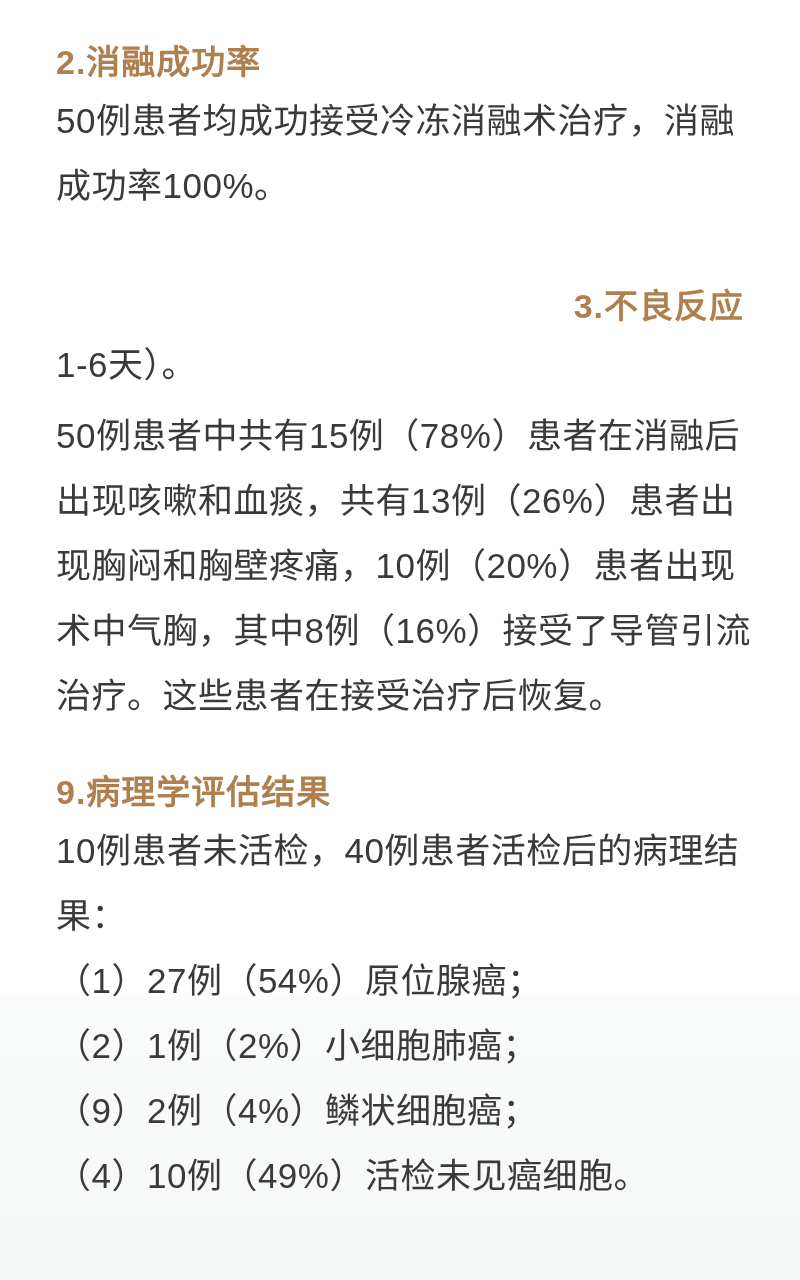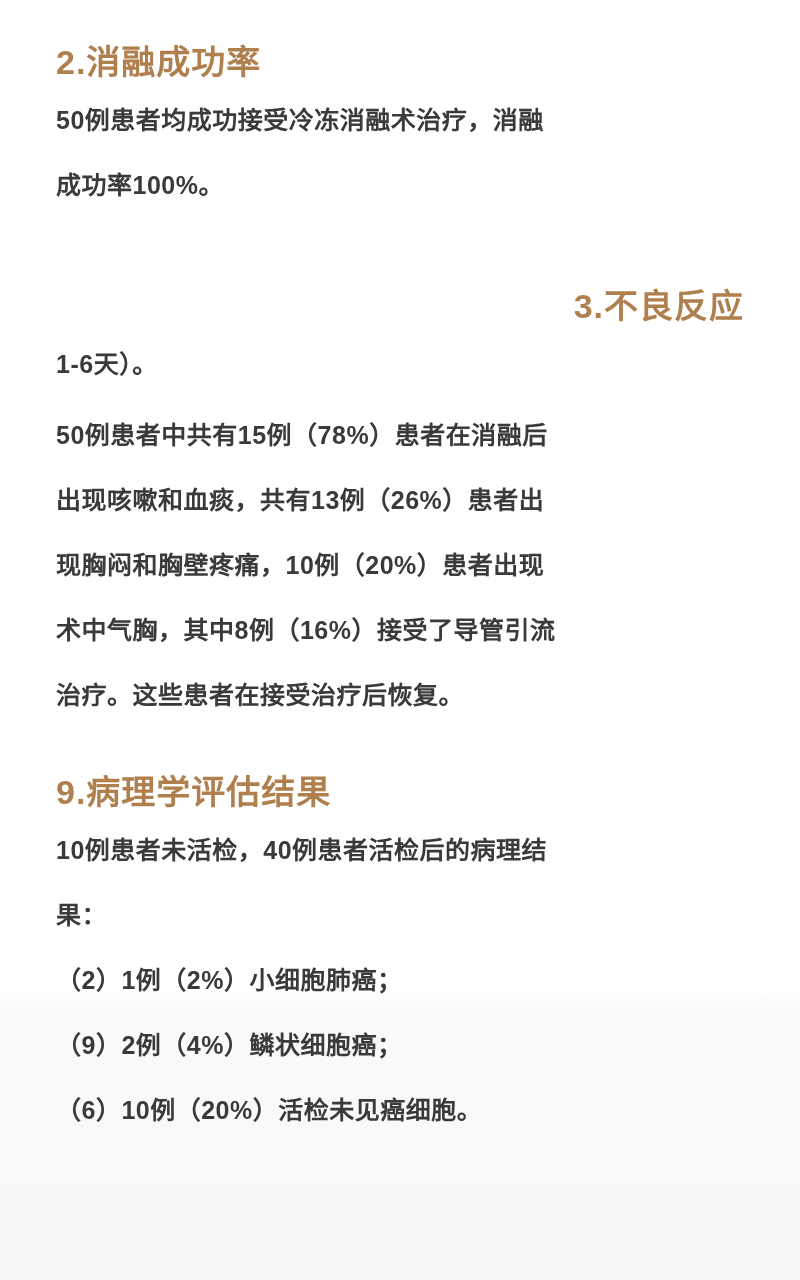--- a/index.html
+++ b/index.html
@@ -31,23 +31,23 @@
     white-space: nowrap;
   }
   .section-heading.mt-h3 { margin-top: 66px; text-align: right; }
   .section-heading.mt-h4 { margin-top: 42px; }
   .para {
     margin: 4px 0 0 0;
   }
   .para.mt-6 { margin-top: 6px; }
   .body-line {
     display: block;
-    font-size: 25px;
+    font-size: 35px;
     line-height: 65px;
-    font-weight: 700;
+    font-weight: 400;
     color: #3a3a3a;
     white-space: nowrap;
     letter-spacing: 0.5px;
   }
   .list {
     margin: 0;
   }
 </style>
 </head>
 <body>
@@ -76,19 +76,20 @@
     </div>
   </section>
 
   <section>
     <h2 class="section-heading mt-h4">9.病理学评估结果</h2>
     <div class="para">
       <span class="body-line">10例患者未活检，40例患者活检后的病理结</span>
       <span class="body-line">果：</span>
     </div>
     <div class="list">
+      <span class="body-line">（1）27例（54%）原位腺癌；</span>
       <span class="body-line">（2）1例（2%）小细胞肺癌；</span>
       <span class="body-line">（9）2例（4%）鳞状细胞癌；</span>
-      <span class="body-line">（6）10例（20%）活检未见癌细胞。</span>
+      <span class="body-line">（4）10例（49%）活检未见癌细胞。</span>
     </div>
   </section>
 
 </div>
 
 </body></html>

